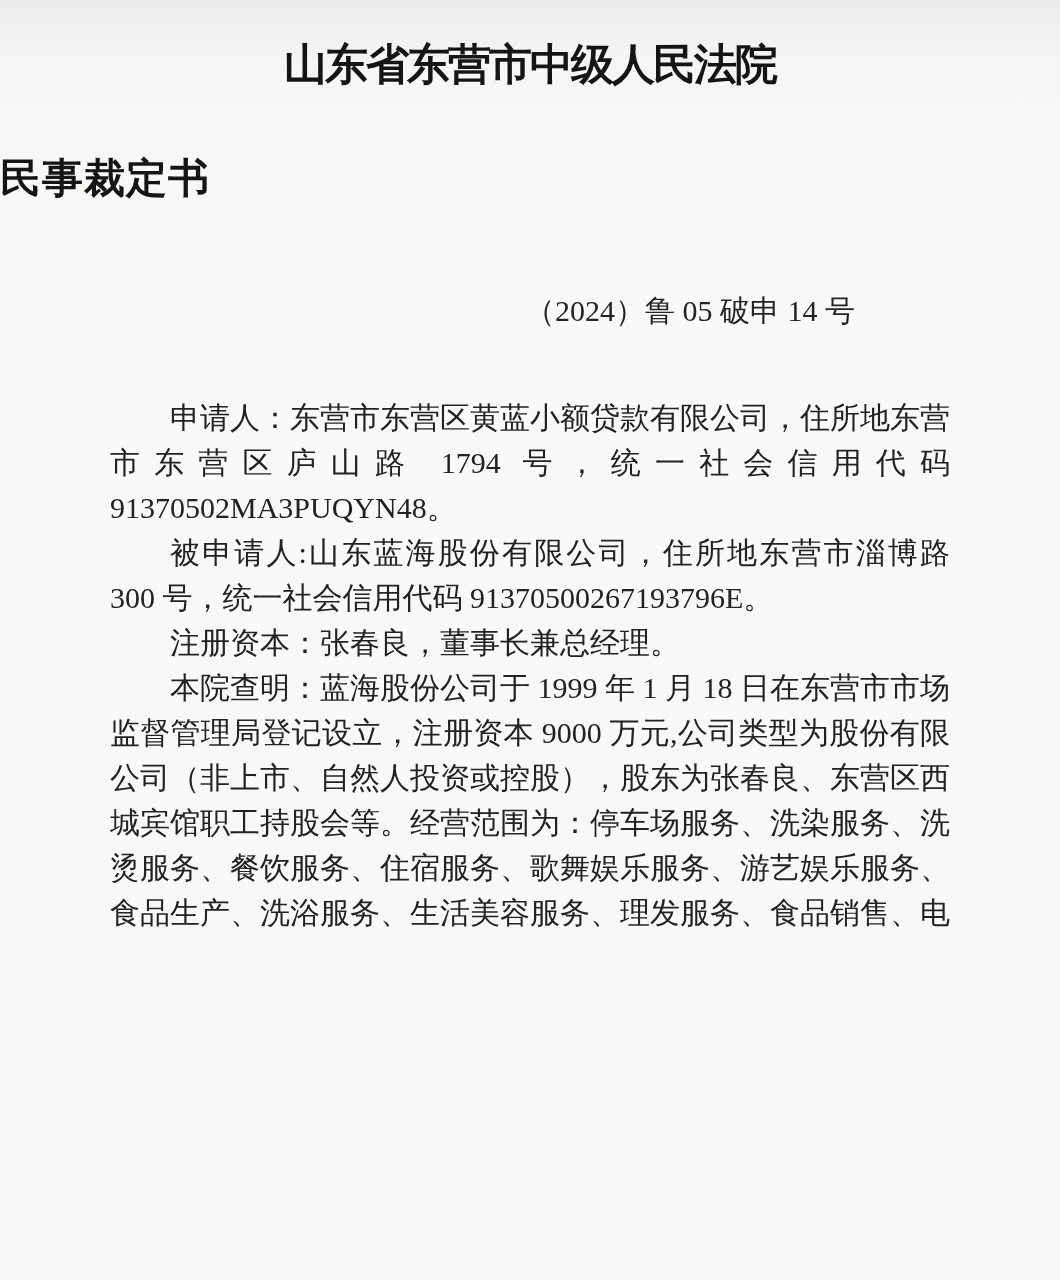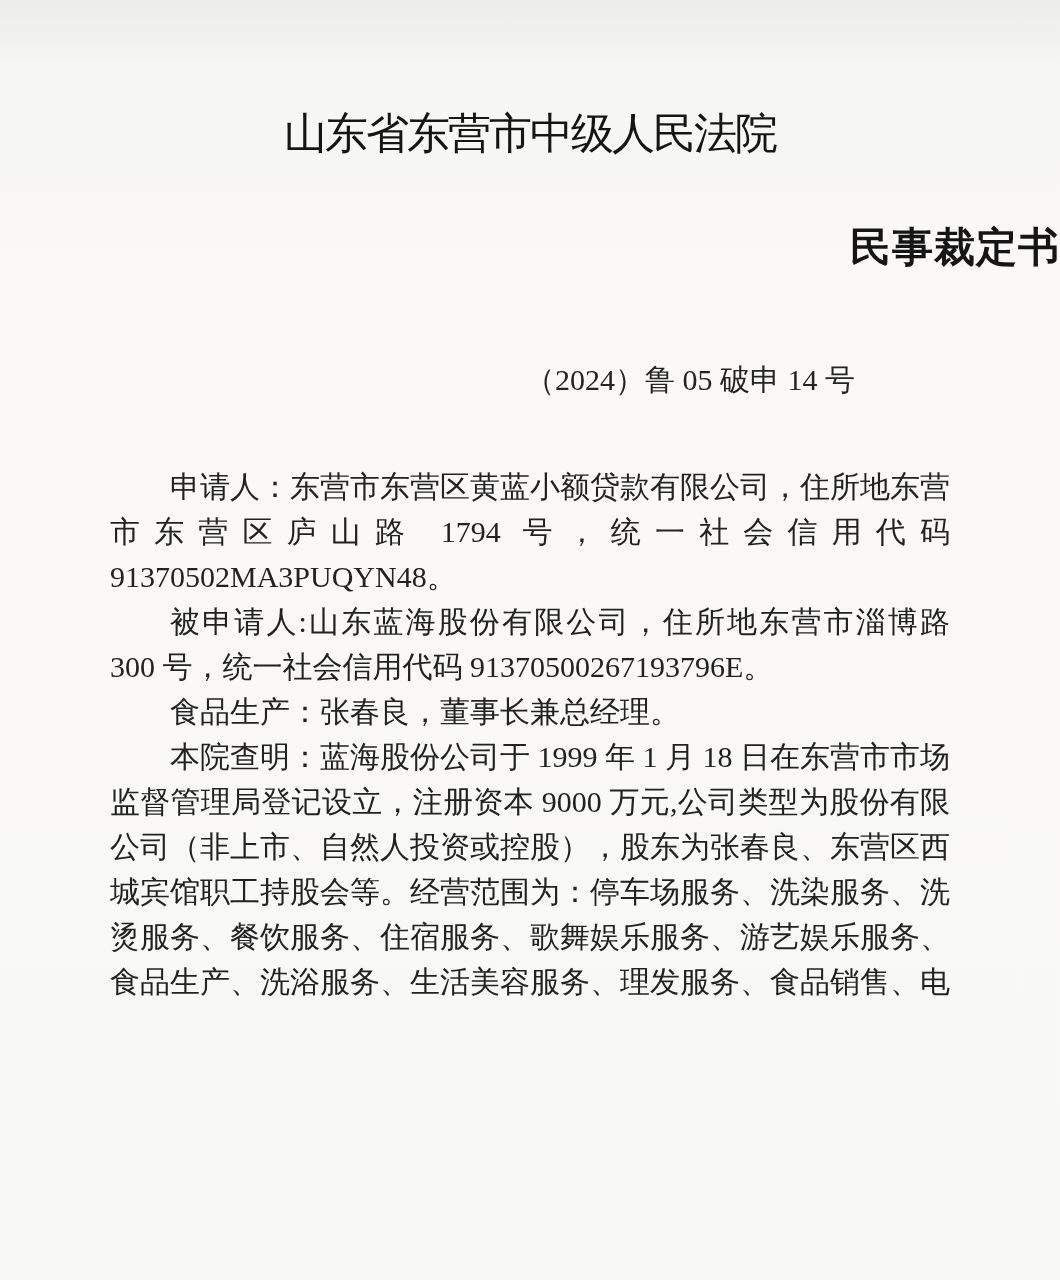--- a/index.html
+++ b/index.html
@@ -18,31 +18,31 @@
     height: 1280px;
     box-sizing: border-box;
     overflow: hidden;
     background: linear-gradient(180deg, #ececeb 0px, #f6f6f5 70px, #faf9f8 300px, #f8f8f7 100%);
     color: #1d1d1d;
     font-family: "Liberation Serif", "DejaVu Serif", serif;
     -webkit-font-smoothing: antialiased;
   }
   .court-name {
     margin: 0;
-    padding-top: 110px;
+    padding-top: 41px;
     text-align: center;
     font-size: 43px;
     line-height: 48px;
-    font-weight: normal;
+    font-weight: bold;
     letter-spacing: -2px;
     color: #151515;
   }
   .doc-title {
     margin: 66px 0 0 0;
-    text-align: right;
+    text-align: left;
     font-size: 41px;
     line-height: 46px;
     font-weight: bold;
     letter-spacing: 1px;
     color: #151515;
   }
   .case-number {
     margin-top: 92px;
     padding-right: 205px;
     text-align: right;
@@ -73,17 +73,17 @@
 
   <h1 class="court-name">山东省东营市中级人民法院</h1>
 
   <h2 class="doc-title">民事裁定书</h2>
 
   <div class="case-number">（2024）鲁 05 破申 14 号</div>
 
   <div class="doc-body">
     <p>申请人：东营市东营区黄蓝小额贷款有限公司，住所地东营市东营区庐山路 1794 号，统一社会信用代码 91370502MA3PUQYN48。</p>
     <p>被申请人:山东蓝海股份有限公司，住所地东营市淄博路 300 号，统一社会信用代码 91370500267193796E。</p>
-    <p>食品生产：张春良，董事长兼总经理。</p>
+    <p>注册资本：张春良，董事长兼总经理。</p>
     <p>本院查明：蓝海股份公司于 1999 年 1 月 18 日在东营市市场监督管理局登记设立，注册资本 9000 万元,公司类型为股份有限公司（非上市、自然人投资或控股），股东为张春良、东营区西城宾馆职工持股会等。经营范围为：停车场服务、洗染服务、洗烫服务、餐饮服务、住宿服务、歌舞娱乐服务、游艺娱乐服务、食品生产、洗浴服务、生活美容服务、理发服务、食品销售、电</p>
   </div>
 
 </div>
 
 </body></html>

